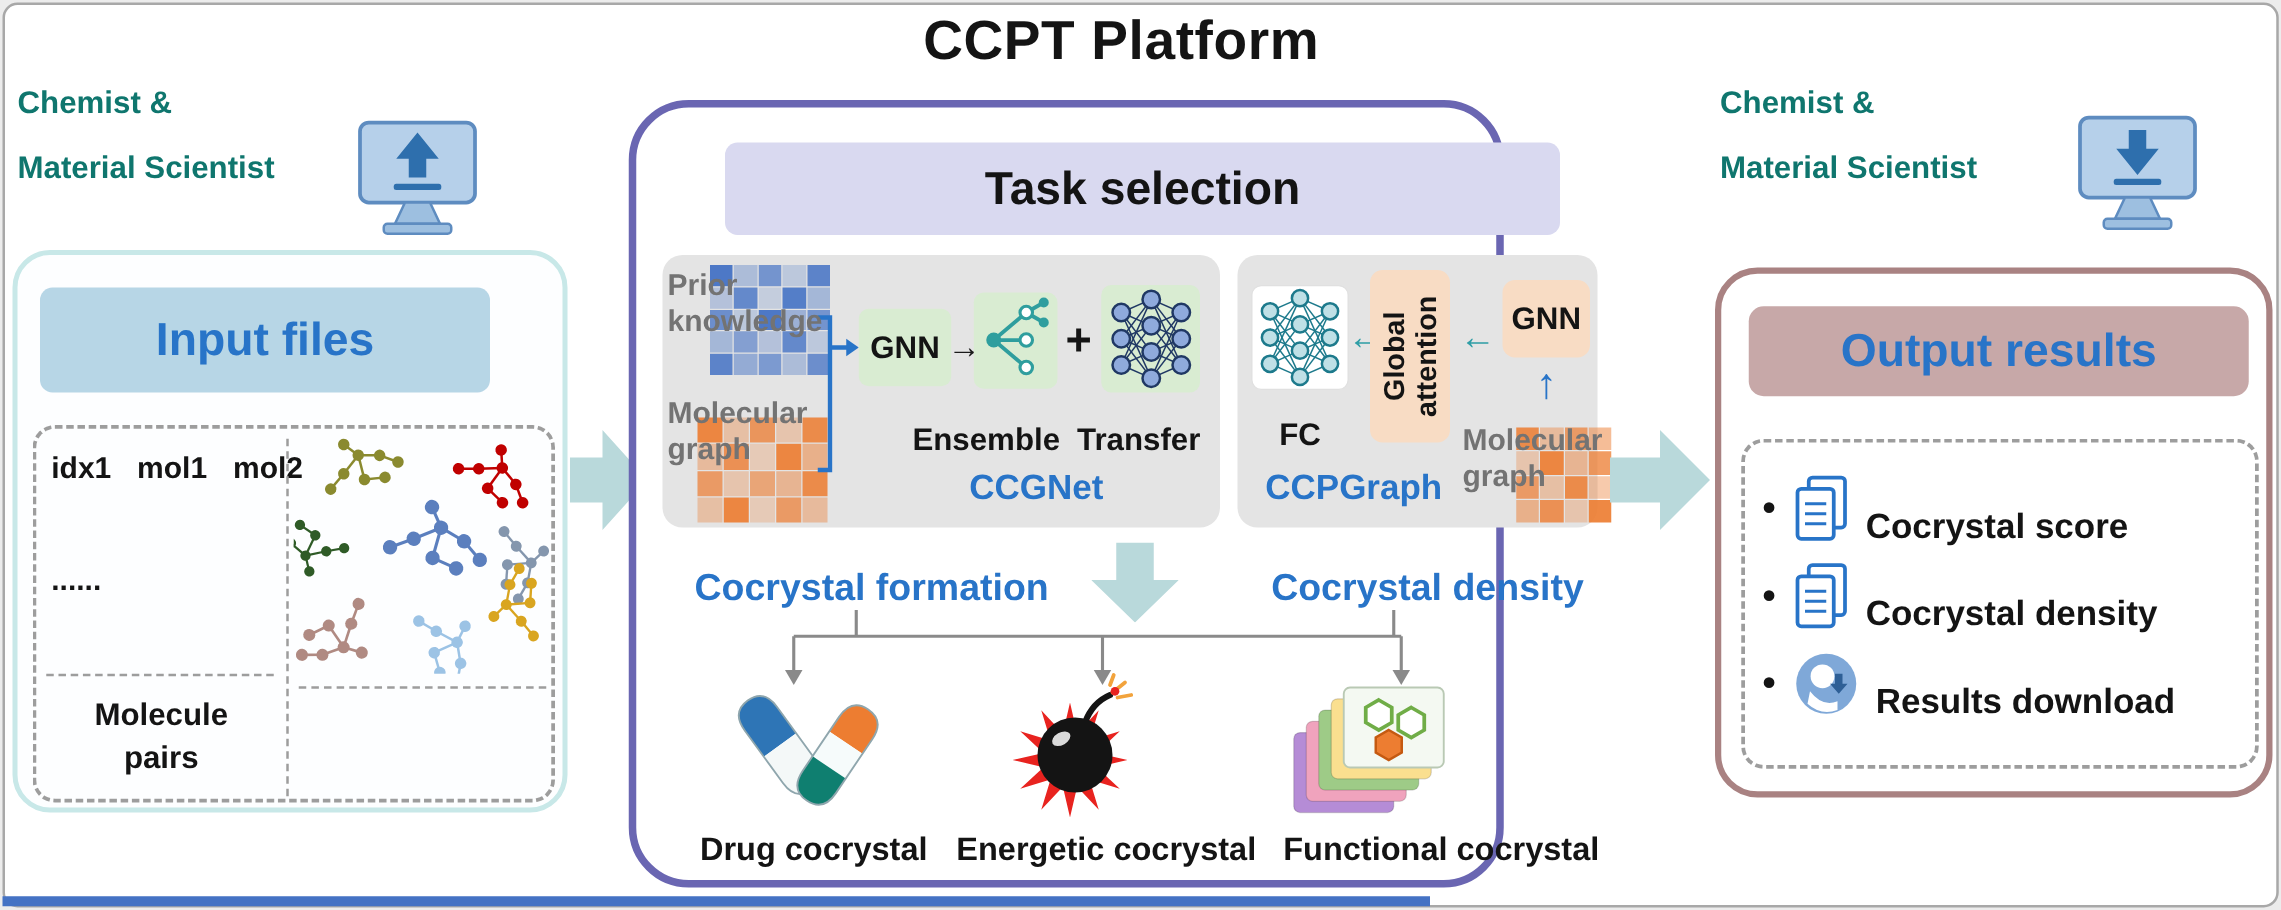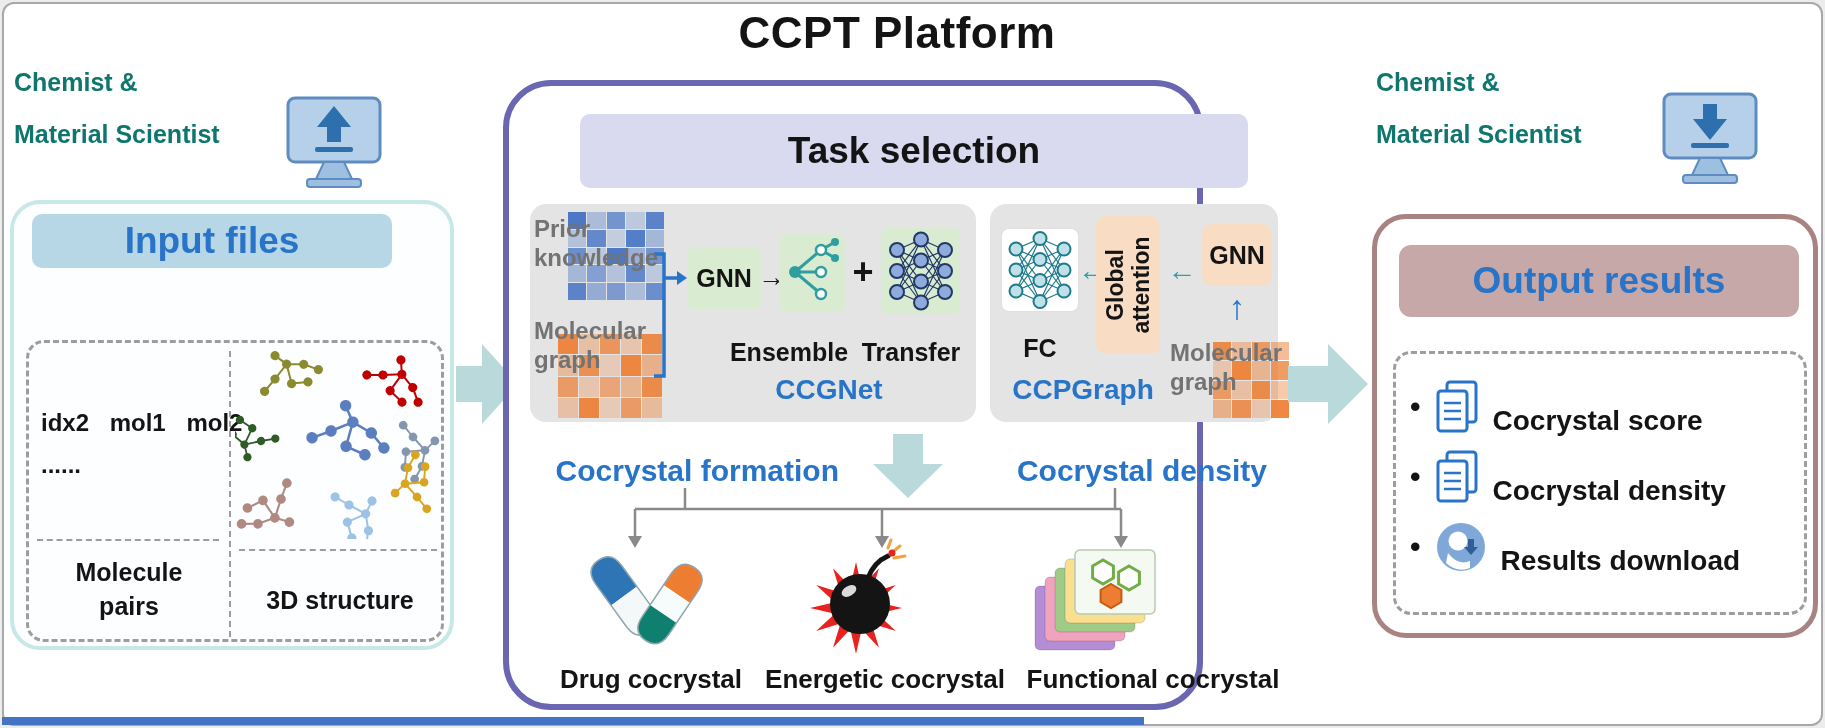--- a/index.html
+++ b/index.html
@@ -67,34 +67,33 @@
 
   <svg class="abs" style="left:282px;top:96px" width="104" height="96" viewBox="0 0 104 96">
     <rect x="6" y="2" width="92" height="64" rx="7" fill="#b6d0ea" stroke="#5e8cc0" stroke-width="3"></rect>
     <polygon points="52,10 69,31 59,31 59,46 45,46 45,31 35,31" fill="#2e6fad"></polygon>
     <rect x="33" y="51" width="38" height="5" rx="2" fill="#2e6fad"></rect>
     <polygon points="42,66 62,66 70,83 34,83" fill="#9dbfe0" stroke="#5e8cc0" stroke-width="2"></polygon>
     <rect x="25" y="83" width="54" height="8" rx="3" fill="#9dbfe0" stroke="#5e8cc0" stroke-width="2"></rect>
   </svg>
 
   <div class="abs input-panel" style="left:10px;top:200px;width:444px;height:450px;">
-    <div class="abs input-header" style="left:18px;top:10px;width:360px;height:54px;text-align:center;">
+    <div class="abs input-header" style="left:18px;top:26px;width:360px;height:84px;text-align:center;">
       <span>Input files</span>
     </div>
     <div class="abs dashed-box" style="left:12px;top:136px;width:418px;height:302px;">
-      <div class="abs pair-row" style="left:12px;top:66px;">idx2 mol1 mol2</div>
+      <div class="abs pair-row" style="left:12px;top:18px;">idx1 mol1 mol2</div>
       <div class="abs pair-row" style="left:12px;top:108px;">......</div>
       <div class="abs v-divider" style="left:200px;top:8px;height:286px;"></div>
       <div class="abs h-divider" style="left:8px;top:196px;width:182px;"></div>
       <div class="abs h-divider" style="left:210px;top:206px;width:198px;"></div>
       <div class="abs caption" style="left:0;top:212px;width:200px;">
         <div>Molecule</div>
         <div>pairs</div>
       </div>
-      <div class="abs caption" style="left:206px;top:240px;width:210px;">3D structure</div>
       <svg class="abs" style="left:206px;top:6px" width="206" height="190" viewBox="0 0 206 190">
           <g transform="translate(40,30) rotate(-20) scale(1)">
             <line x1="0" y1="0" x2="16" y2="-10" stroke="#8a8a2f" stroke-width="2"></line>
             <line x1="16" y1="-10" x2="32" y2="-4" stroke="#8a8a2f" stroke-width="2"></line>
             <line x1="16" y1="-10" x2="14" y2="10" stroke="#8a8a2f" stroke-width="2"></line>
             <line x1="14" y1="10" x2="30" y2="14" stroke="#8a8a2f" stroke-width="2"></line>
             <line x1="0" y1="0" x2="-14" y2="8" stroke="#8a8a2f" stroke-width="2"></line>
             <line x1="32" y1="-4" x2="44" y2="6" stroke="#8a8a2f" stroke-width="2"></line>
             <line x1="16" y1="-10" x2="8" y2="-22" stroke="#8a8a2f" stroke-width="2"></line>
             <circle cx="0" cy="0" r="4.6" fill="#8a8a2f"></circle>

